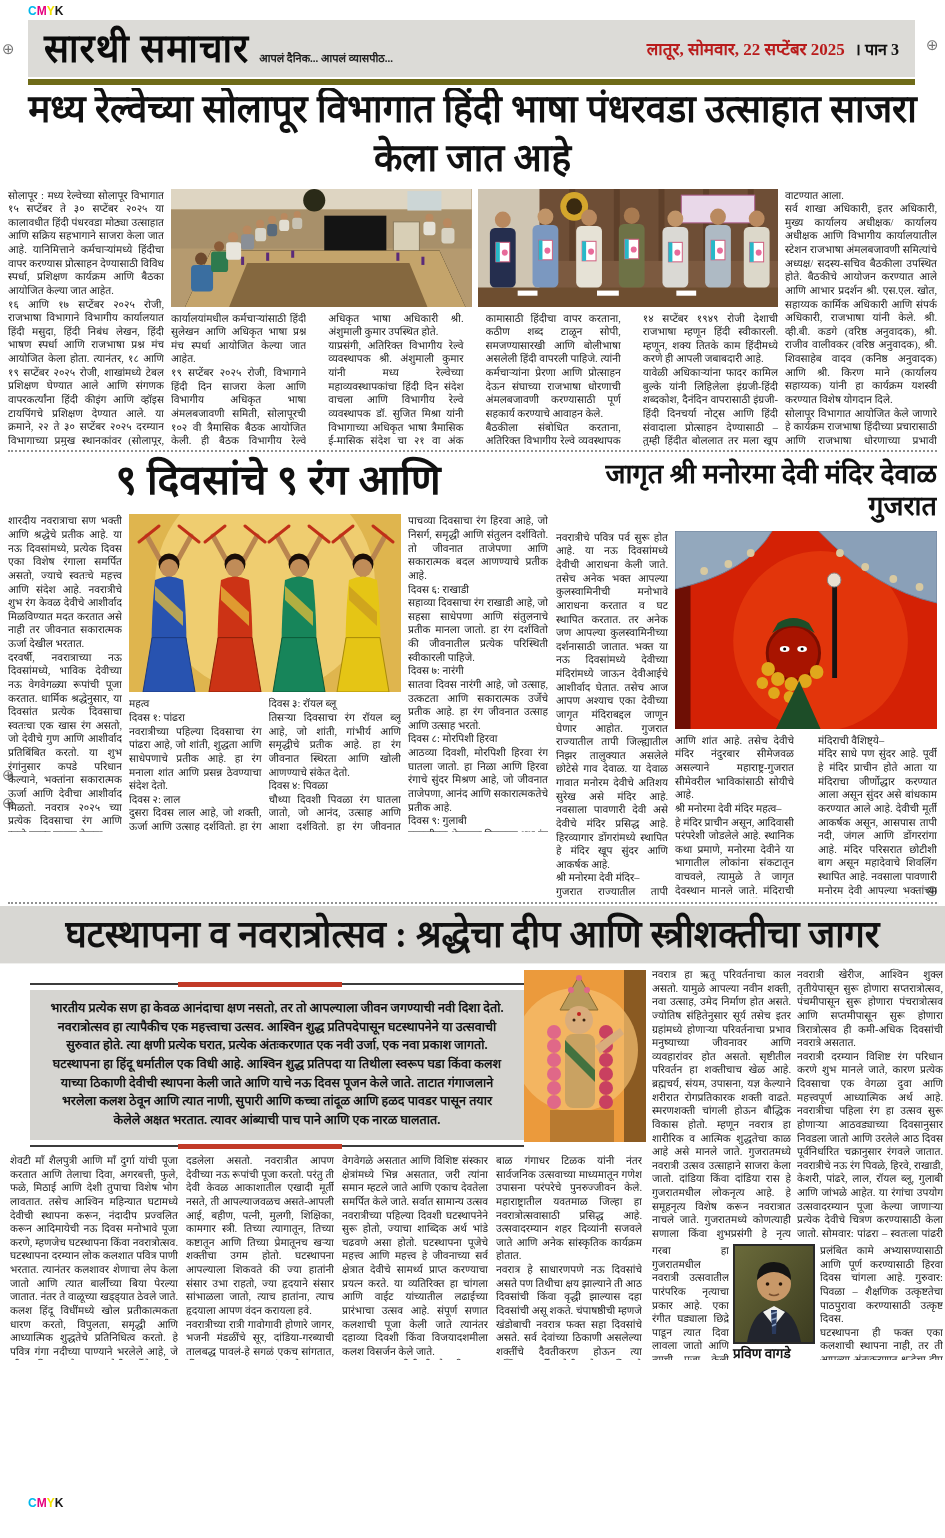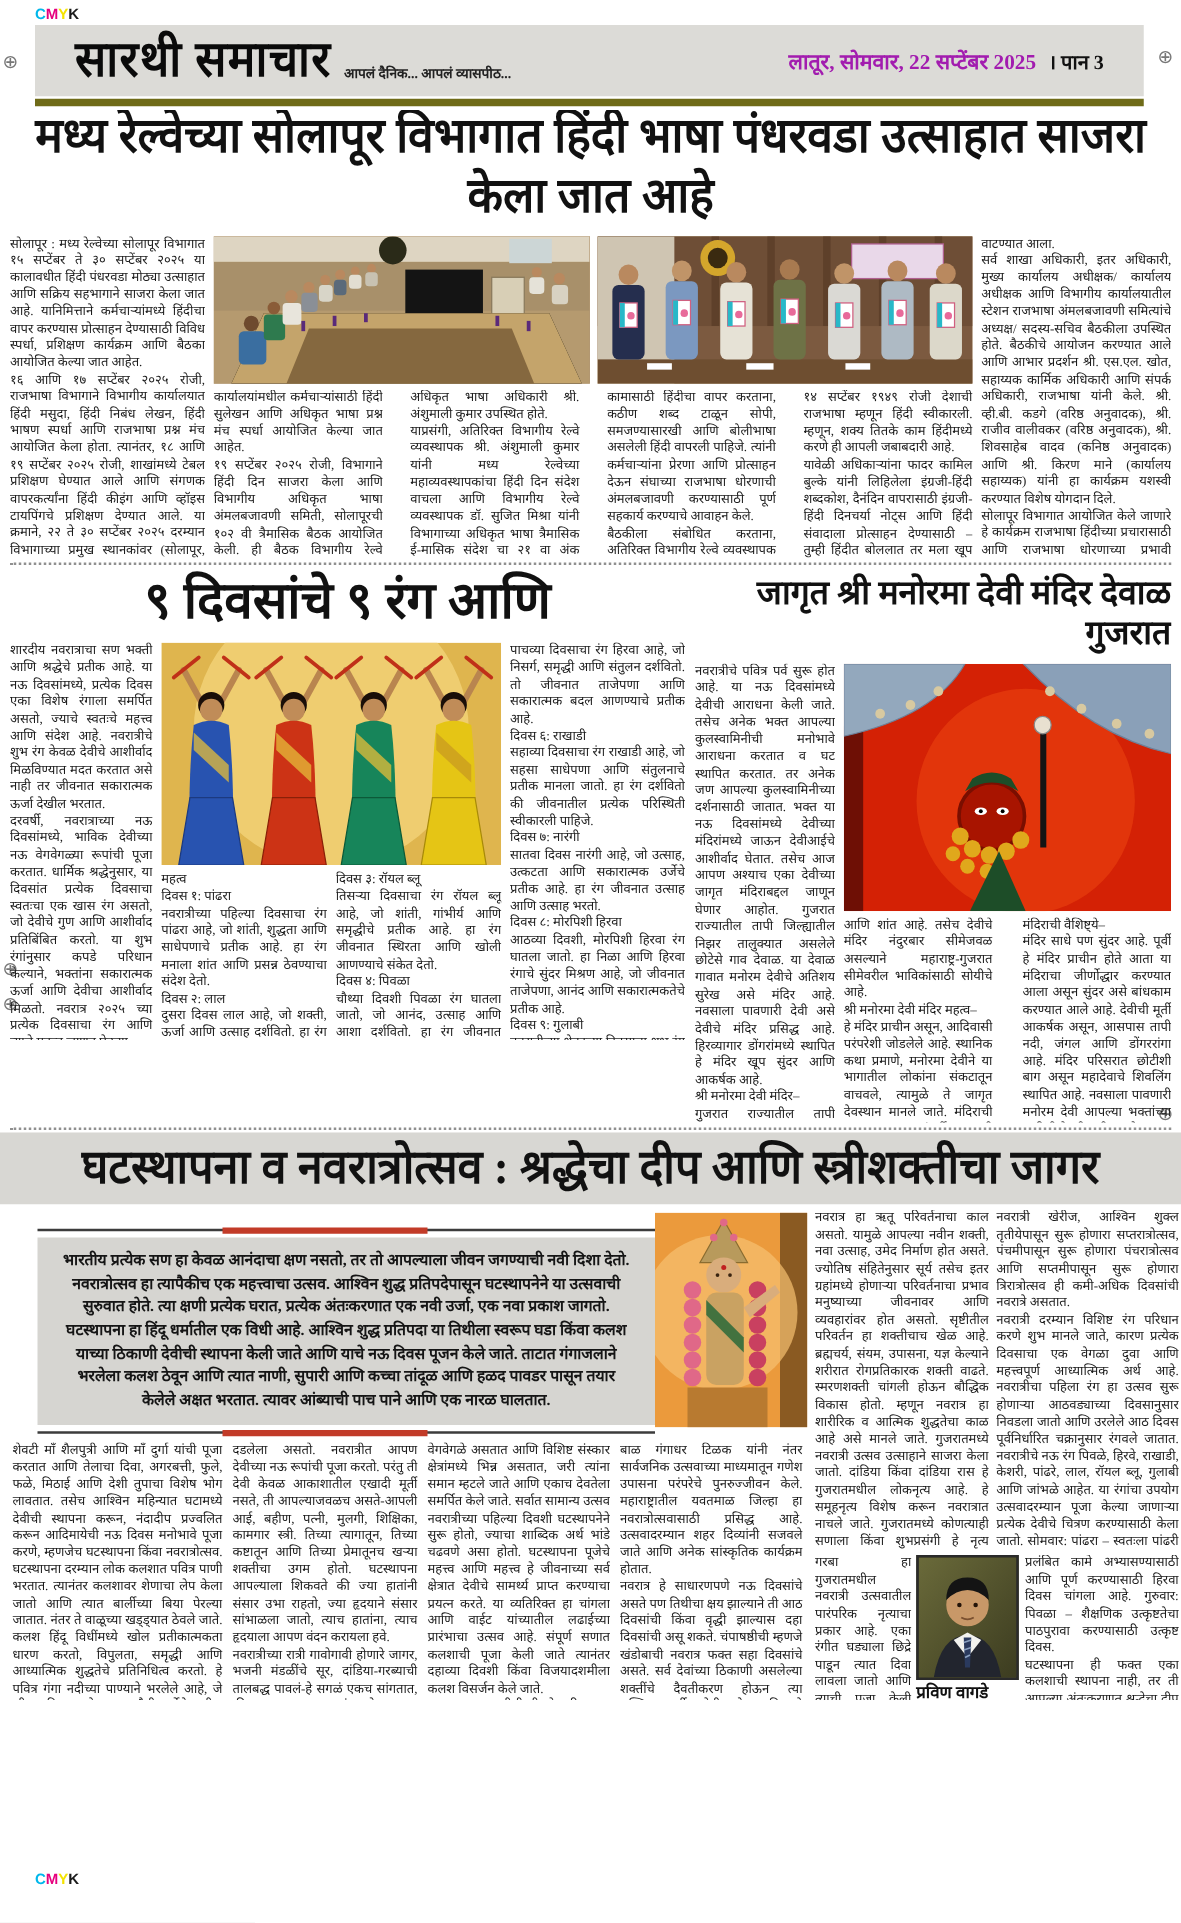--- a/index.html
+++ b/index.html
@@ -6,26 +6,26 @@
   #page{position:relative;width:945px;height:1538px;background:#ffffff;margin:0 auto;
         font-family:"Liberation Serif","DejaVu Serif",serif;color:#111;overflow:hidden;}
   .reg{position:absolute;color:#777;font-size:15px;line-height:1;font-family:"DejaVu Sans",sans-serif;}
   .cmyk{position:absolute;font-family:"Liberation Sans","DejaVu Sans",sans-serif;
         font-weight:bold;font-size:12px;letter-spacing:0;}
   .cmyk span{display:inline-block;}
   .cmyk .c{color:#00b7eb}.cmyk .m{color:#e6007e}.cmyk .y{color:#f4e300}.cmyk .k{color:#1a1a1a}
 
   
   #masthead{position:absolute;left:28px;top:20px;width:887px;height:57px;background:#dcdbd7;
-            display:flex;align-items:center;padding:0 32px;box-sizing:border-box;}
+            display:flex;align-items:center;padding:0 16px;box-sizing:border-box;}
   .mast-title{font-size:37px;font-weight:bold;color:#0a0a0a;letter-spacing:1px;line-height:1;
               transform:scaleY(1.08);}
   .mast-tagline{font-size:11px;font-weight:bold;margin-left:10px;margin-top:18px;color:#222;}
   .mast-spacer{flex:1}
-  .mast-date{font-size:17px;font-weight:bold;color:#a21caf;}
+  .mast-date{font-size:17px;font-weight:bold;color:#b91c1c;}
   .mast-page{font-size:16px;font-weight:bold;margin-left:10px;color:#111;}
   #olive-rule{position:absolute;left:28px;top:79px;width:887px;height:6px;background:#6f6b18;}
 
   
   .col{font-size:10.4px;line-height:1.31;text-align:justify;white-space:pre-line;
        overflow:hidden;color:#1c1c1c;}
   .divider{position:absolute;left:8px;width:929px;border-top:2px dotted #909090;height:0;}
 
   
   #sec1{position:absolute;left:8px;top:88px;width:929px;height:358px;overflow:hidden;}

